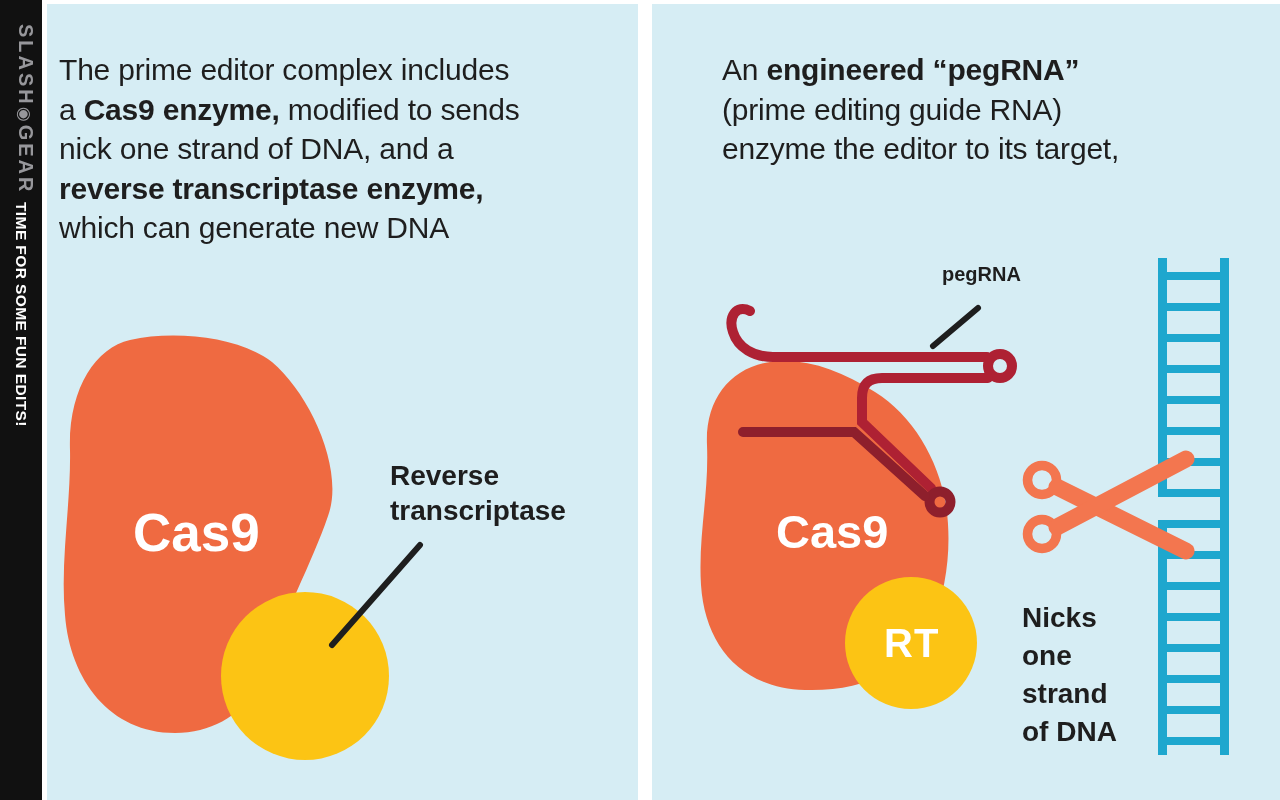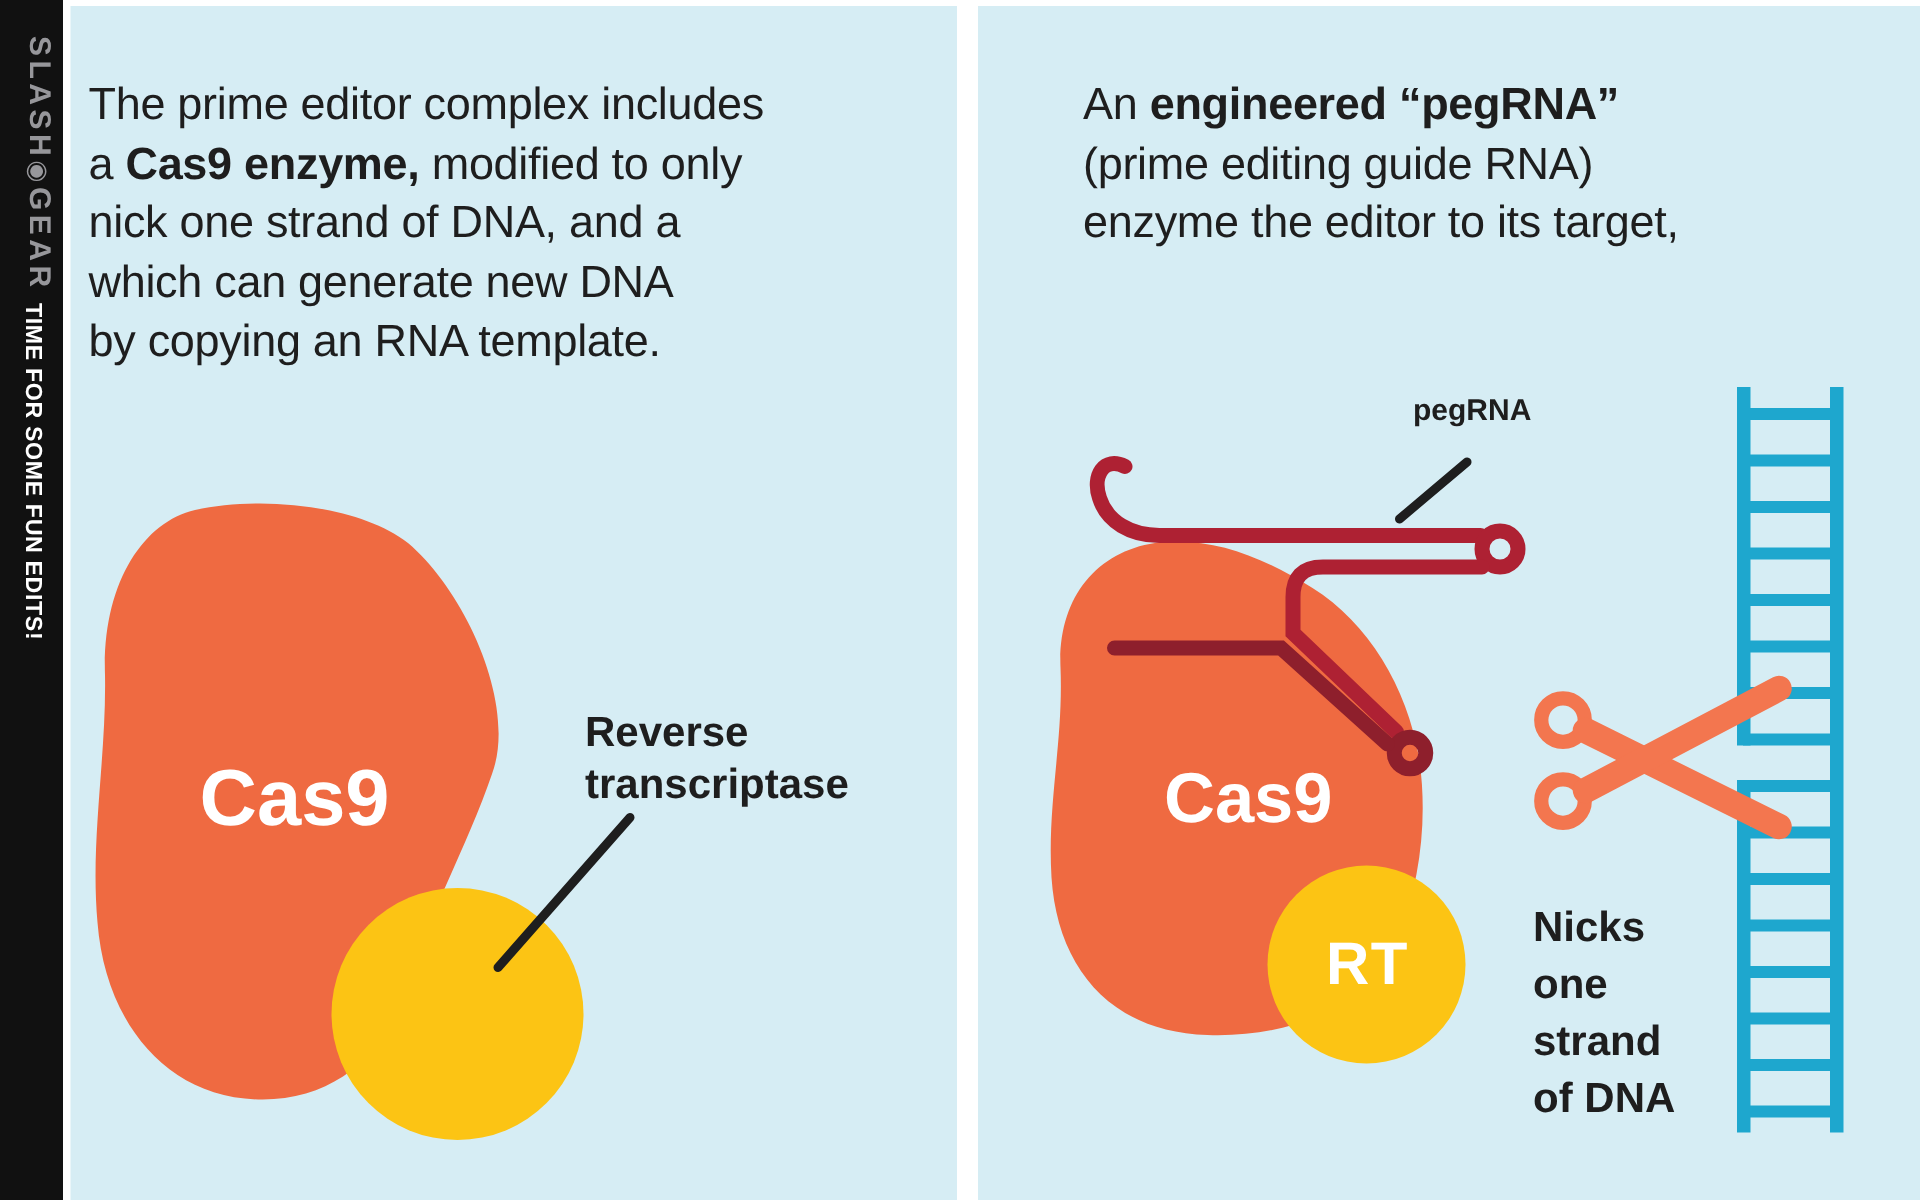--- a/index.html
+++ b/index.html
@@ -44,21 +44,21 @@
     position:absolute;
     font-size:30px;line-height:39.5px;
     color:var(--ink,#1e1e1e);
     letter-spacing:-0.2px;
   }
   .para .b{font-weight:700;}
   .para-left{left:59px;top:50px;width:560px;}
   .para-right{left:722px;top:50px;width:520px;}
   .label{position:absolute;font-weight:700;color:var(--ink,#1e1e1e);}
   .cas9-left{left:133px;top:502px;font-size:53px;color:#ffffff;}
-  .rt-label{left:390px;top:458px;font-size:28px;line-height:35px;margin-top:12px;}
+  .rt-label{left:390px;top:458px;font-size:28px;line-height:35px;}
   .pegrna-label{left:942px;top:263px;font-size:20px;text-align:center;}
   .cas9-right{left:776px;top:504px;font-size:47px;color:#ffffff;}
   .rt-badge{left:884px;top:621px;font-size:40px;color:#ffffff;letter-spacing:1px;}
   .nicks-label{left:1022px;top:554px;font-size:28px;line-height:38px;margin-top:45px;}
 </style>
 </head>
 <body>
 
 <div class="page">
 
@@ -123,24 +123,24 @@
     <g>
       <circle cx="1042" cy="480" r="14.5" style="fill:none;stroke:var(--orange2);stroke-width:9.5"></circle>
       <circle cx="1042" cy="534" r="14.5" style="fill:none;stroke:var(--orange2);stroke-width:9.5"></circle>
       <line x1="1057" y1="487" x2="1186" y2="551" style="stroke:var(--orange2);stroke-width:17;stroke-linecap:round"></line>
       <line x1="1057" y1="527" x2="1186" y2="459" style="stroke:var(--orange2);stroke-width:17;stroke-linecap:round"></line>
     </g>
   </svg>
 
   <div class="para para-left">
       <div><span>The prime editor complex includes</span></div>
-      <div><span>a </span><span class="b">Cas9 enzyme,</span><span> modified to only</span></div>
+      <div><span>a </span><span class="b">Cas9 enzyme,</span><span> modified to sends</span></div>
       <div><span>nick one strand of DNA, and a</span></div>
+      <div><span class="b">reverse transcriptase enzyme,</span></div>
       <div><span>which can generate new DNA</span></div>
-      <div><span>by copying an RNA template.</span></div>
     </div>
   <div class="para para-right">
       <div><span>An </span><span class="b">engineered “pegRNA”</span></div>
       <div><span>(prime editing guide RNA)</span></div>
       <div><span>enzyme the editor to its target,</span></div>
     </div>
 
   <div class="label cas9-left">Cas9</div>
   <div class="label rt-label">
       <div>Reverse</div>

